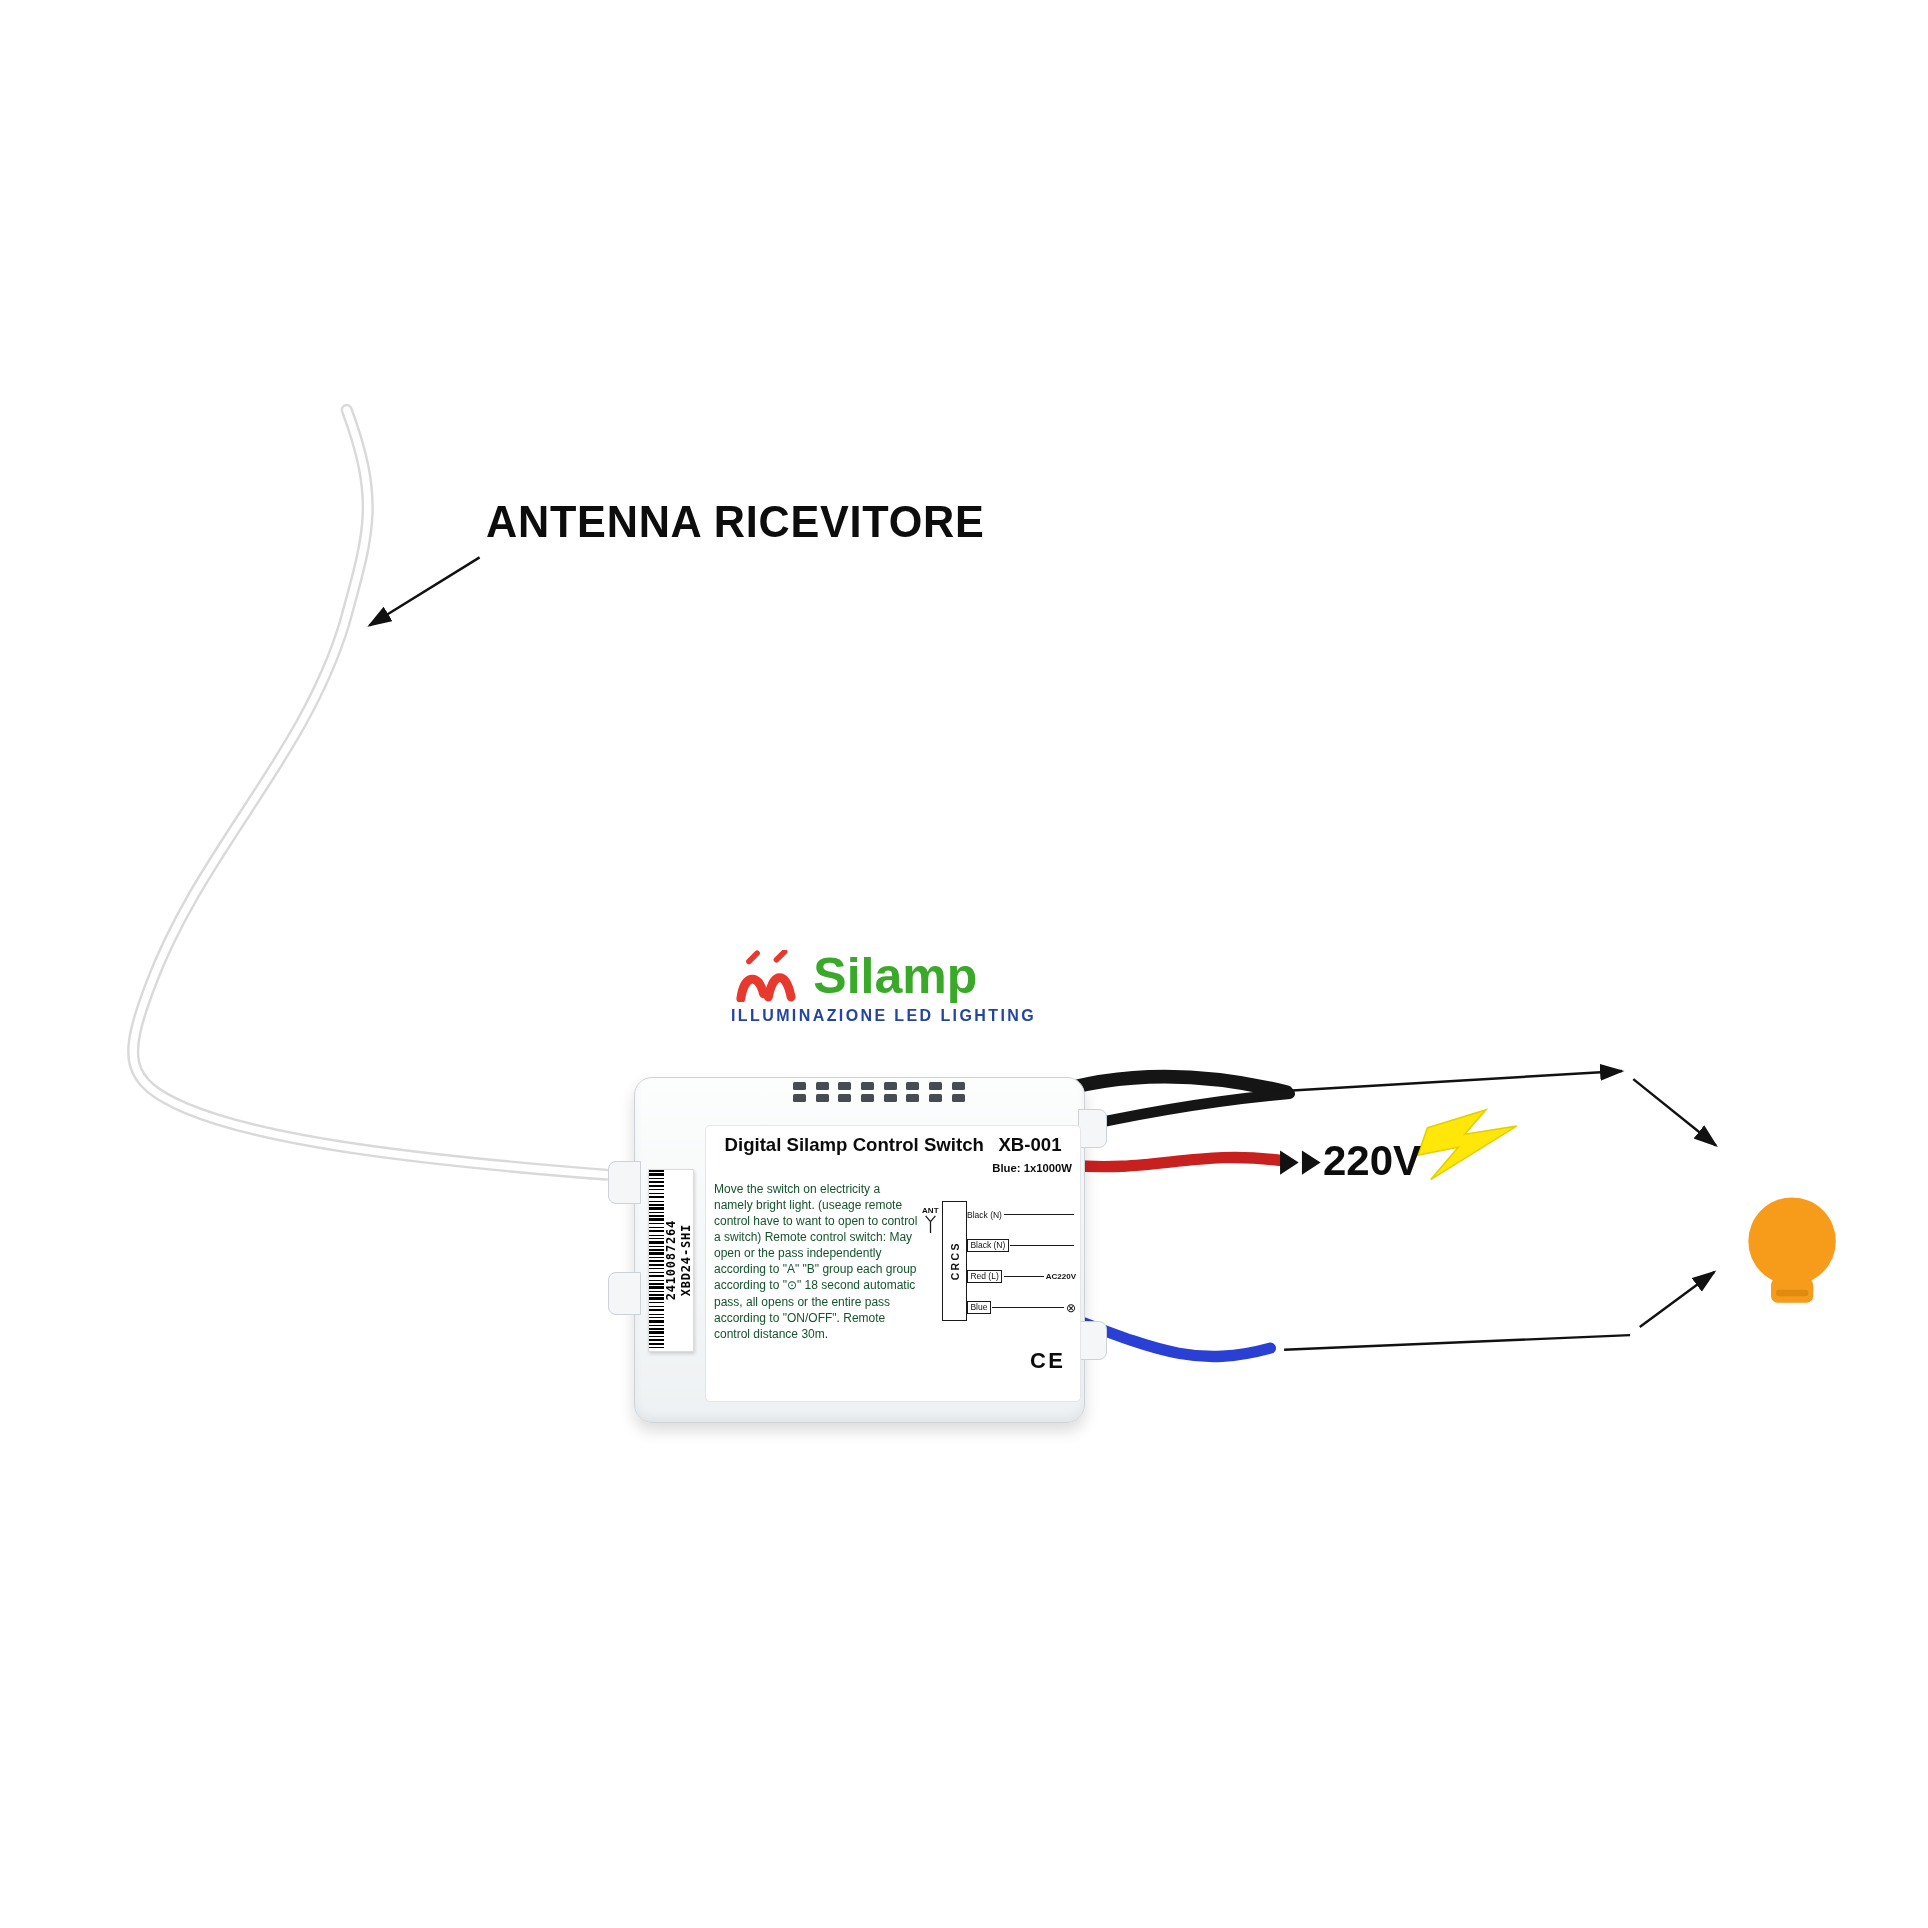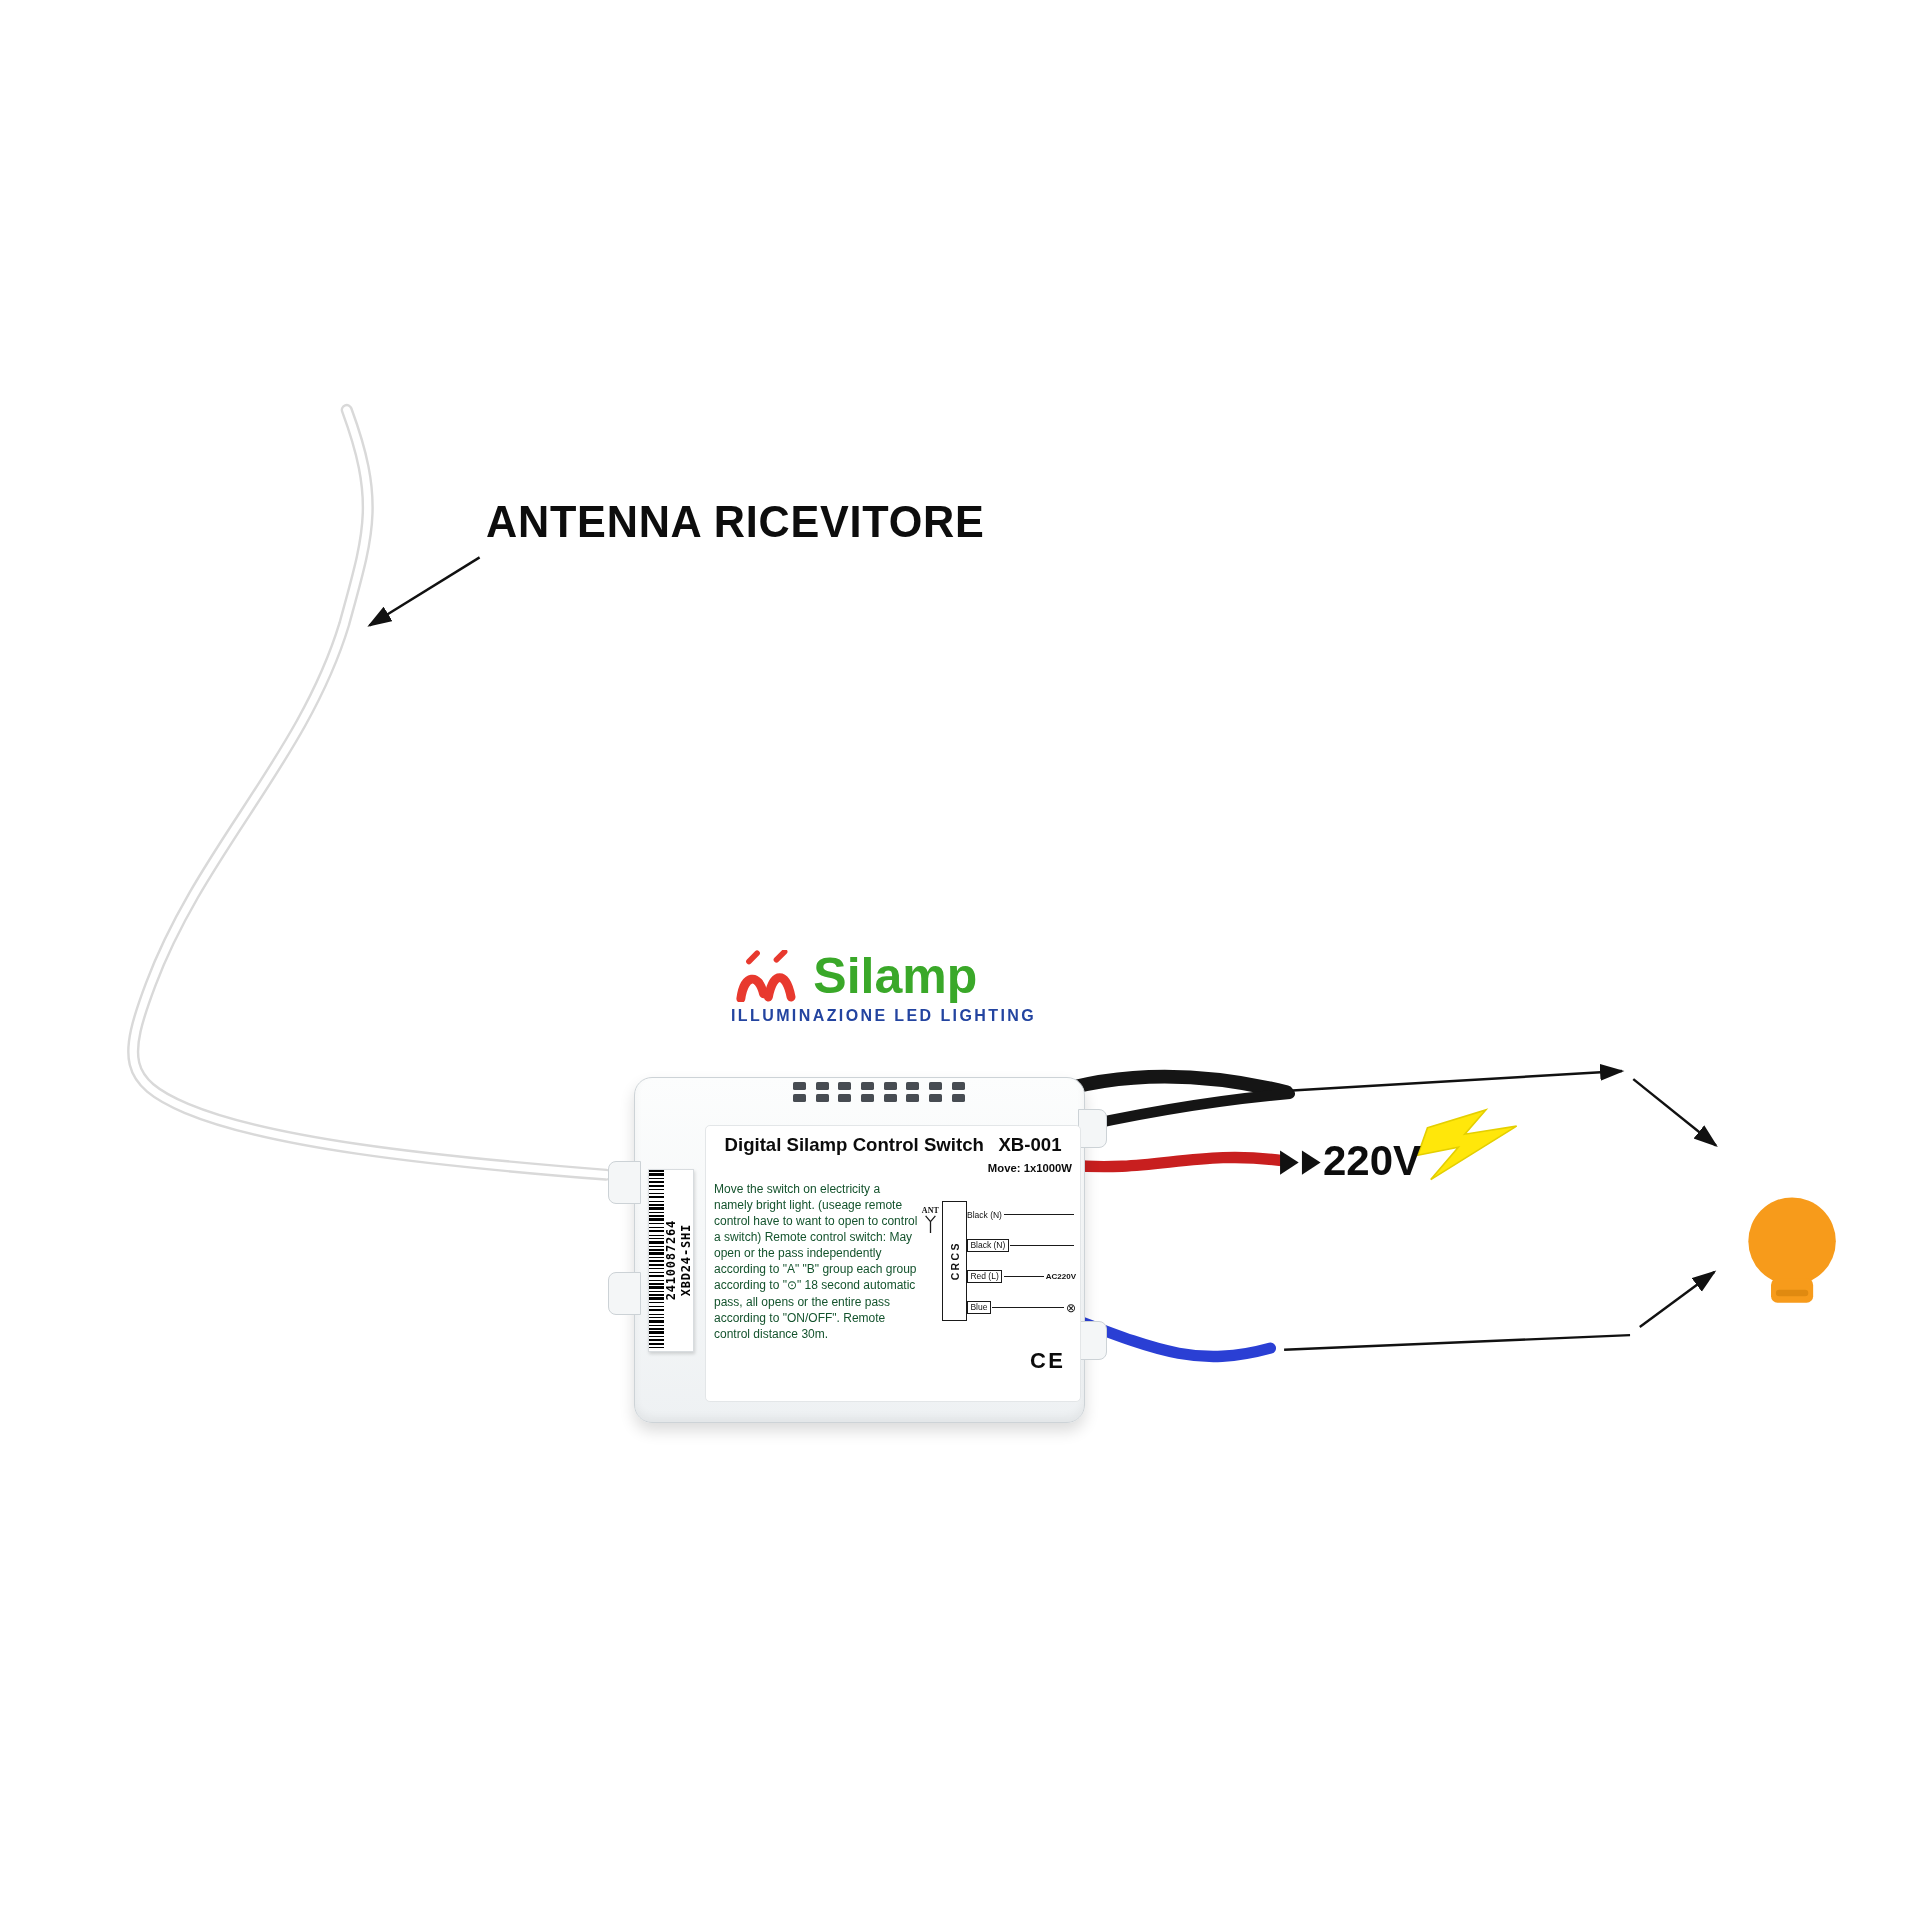--- a/index.html
+++ b/index.html
@@ -53,21 +53,21 @@
     position:absolute;left:70px;top:47px;width:374px;height:275px;background:#ffffff;
     border:0.8px solid #e3e6e8;border-radius:4.9px;
   }
   .panel-title{display:flex;justify-content:center;gap:14.6px;margin-top:8px;
     font-size:18.6px;font-weight:700;color:#0c0c0c;white-space:nowrap;}
   .panel-power{position:absolute;right:8px;top:36px;font-size:11.3px;font-weight:700;color:#0c0c0c;}
   .panel-desc{position:absolute;left:8px;top:55px;width:206px;
     font-size:12px;line-height:1.34;color:#14532d;}
   
   .wiring{position:absolute;left:217px;top:75px;width:152px;height:122px;font-size:9px;}
-  .ant-col{position:absolute;left:-3.2px;top:4.9px;display:flex;flex-direction:column;align-items:center;gap:0;width:21px;font-family:Liberation Serif, serif;}
+  .ant-col{position:absolute;left:-3.2px;top:4.9px;display:flex;flex-direction:column;align-items:center;gap:0;width:21px;}
   .ant-label{font-size:8px;font-weight:700;}
   .crcs-box{position:absolute;left:19.4px;top:0;width:23px;height:118px;border:1.6px solid #1a1a1a;
     display:flex;align-items:center;justify-content:center;}
   .crcs-text{writing-mode:vertical-rl;transform:rotate(180deg);font-size:10.5px;font-weight:700;letter-spacing:2.4px;}
   .wrows{position:absolute;left:44px;top:1.6px;width:109px;height:117px;
     display:flex;flex-direction:column;justify-content:space-between;}
   .wrow{display:flex;align-items:center;height:24px;}
   .wlabel{font-size:8.5px;white-space:nowrap;}
   .wlabel.boxed{border:0.8px solid #1a1a1a;padding:0 2.4px;line-height:11.3px;}
   .wline{flex:1;height:0;border-top:1.2px solid #1a1a1a;margin:0 1.6px;min-width:8px;}
@@ -175,21 +175,21 @@
       <span class="vtext">2410087264</span>
       <span class="vtext">XBD24-SHI</span>
     </div>
   </div>
 
   <div class="panel">
     <div class="panel-title">
       <span>Digital  Silamp Control Switch</span>
       <span>XB-001</span>
     </div>
-    <div class="panel-power">Move: 1x1000W</div>
+    <div class="panel-power">Blue: 1x1000W</div>
     <div class="panel-desc">Move the switch on electricity a namely bright light. (useage remote control  have to want to open to control a switch) Remote control switch: May open or the pass independently according to "A" "B" group each group according to "⊙" 18 second automatic pass, all opens or the entire pass according to "ON/OFF". Remote control distance 30m.</div>
 
     <div class="wiring">
       <div class="ant-col">
         <span class="ant-label">ANT</span>
         <svg width="13" height="18" viewBox="0 0 16 22">
           <path d="M8 22 V8 M8 8 L2 1 M8 8 L14 1" fill="none" stroke="#1a1a1a" stroke-width="1.6"></path>
         </svg>
       </div>
       <div class="crcs-box">

